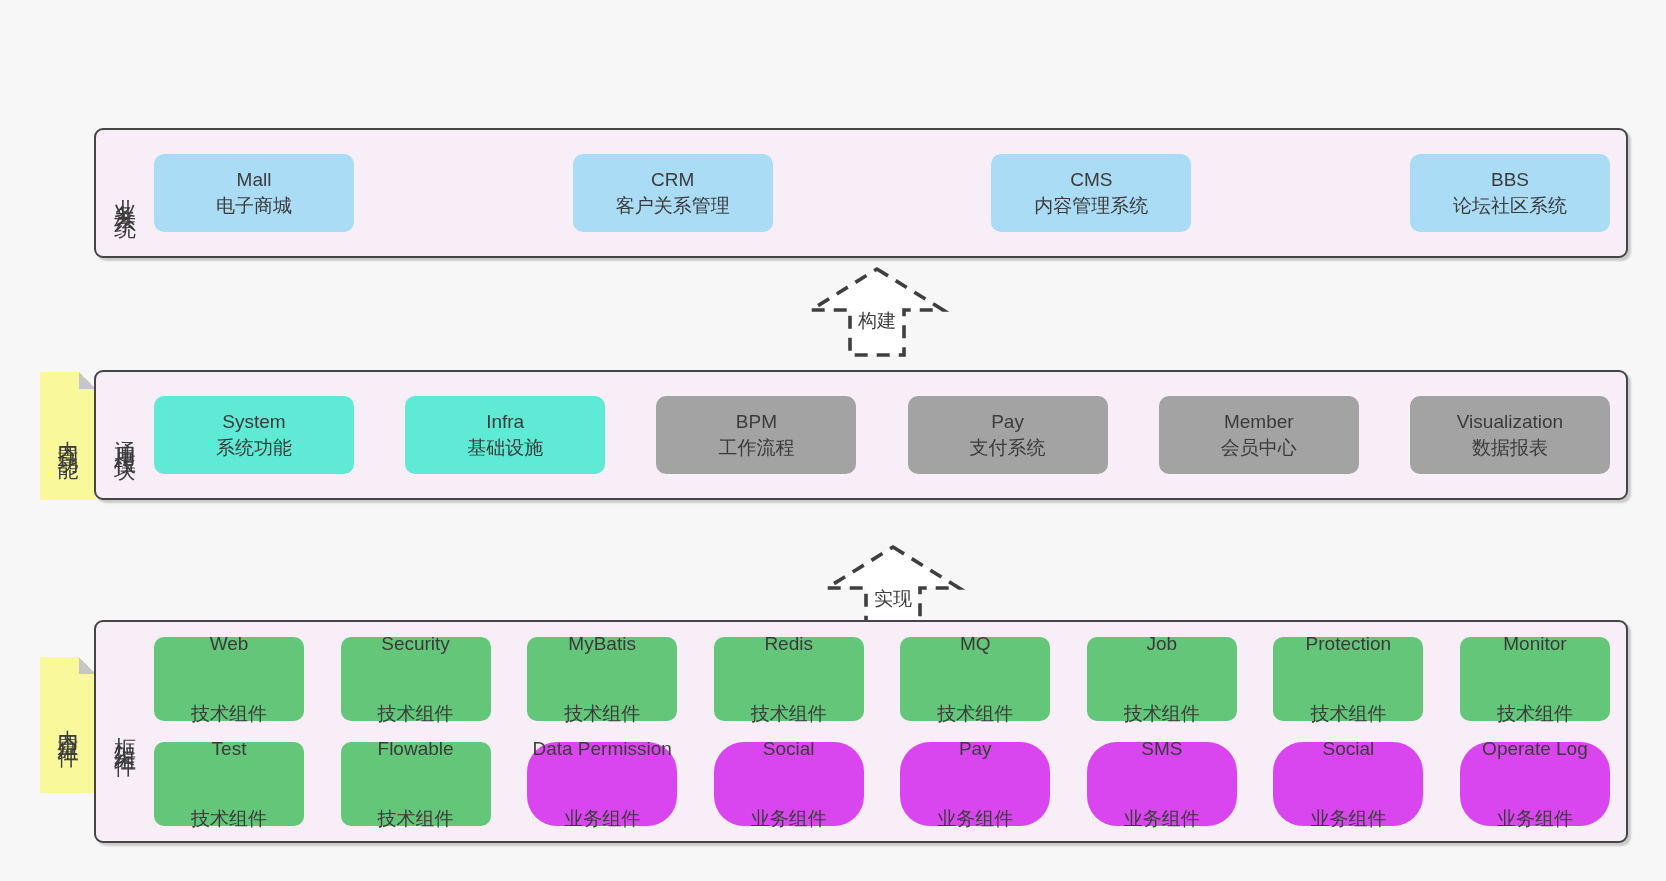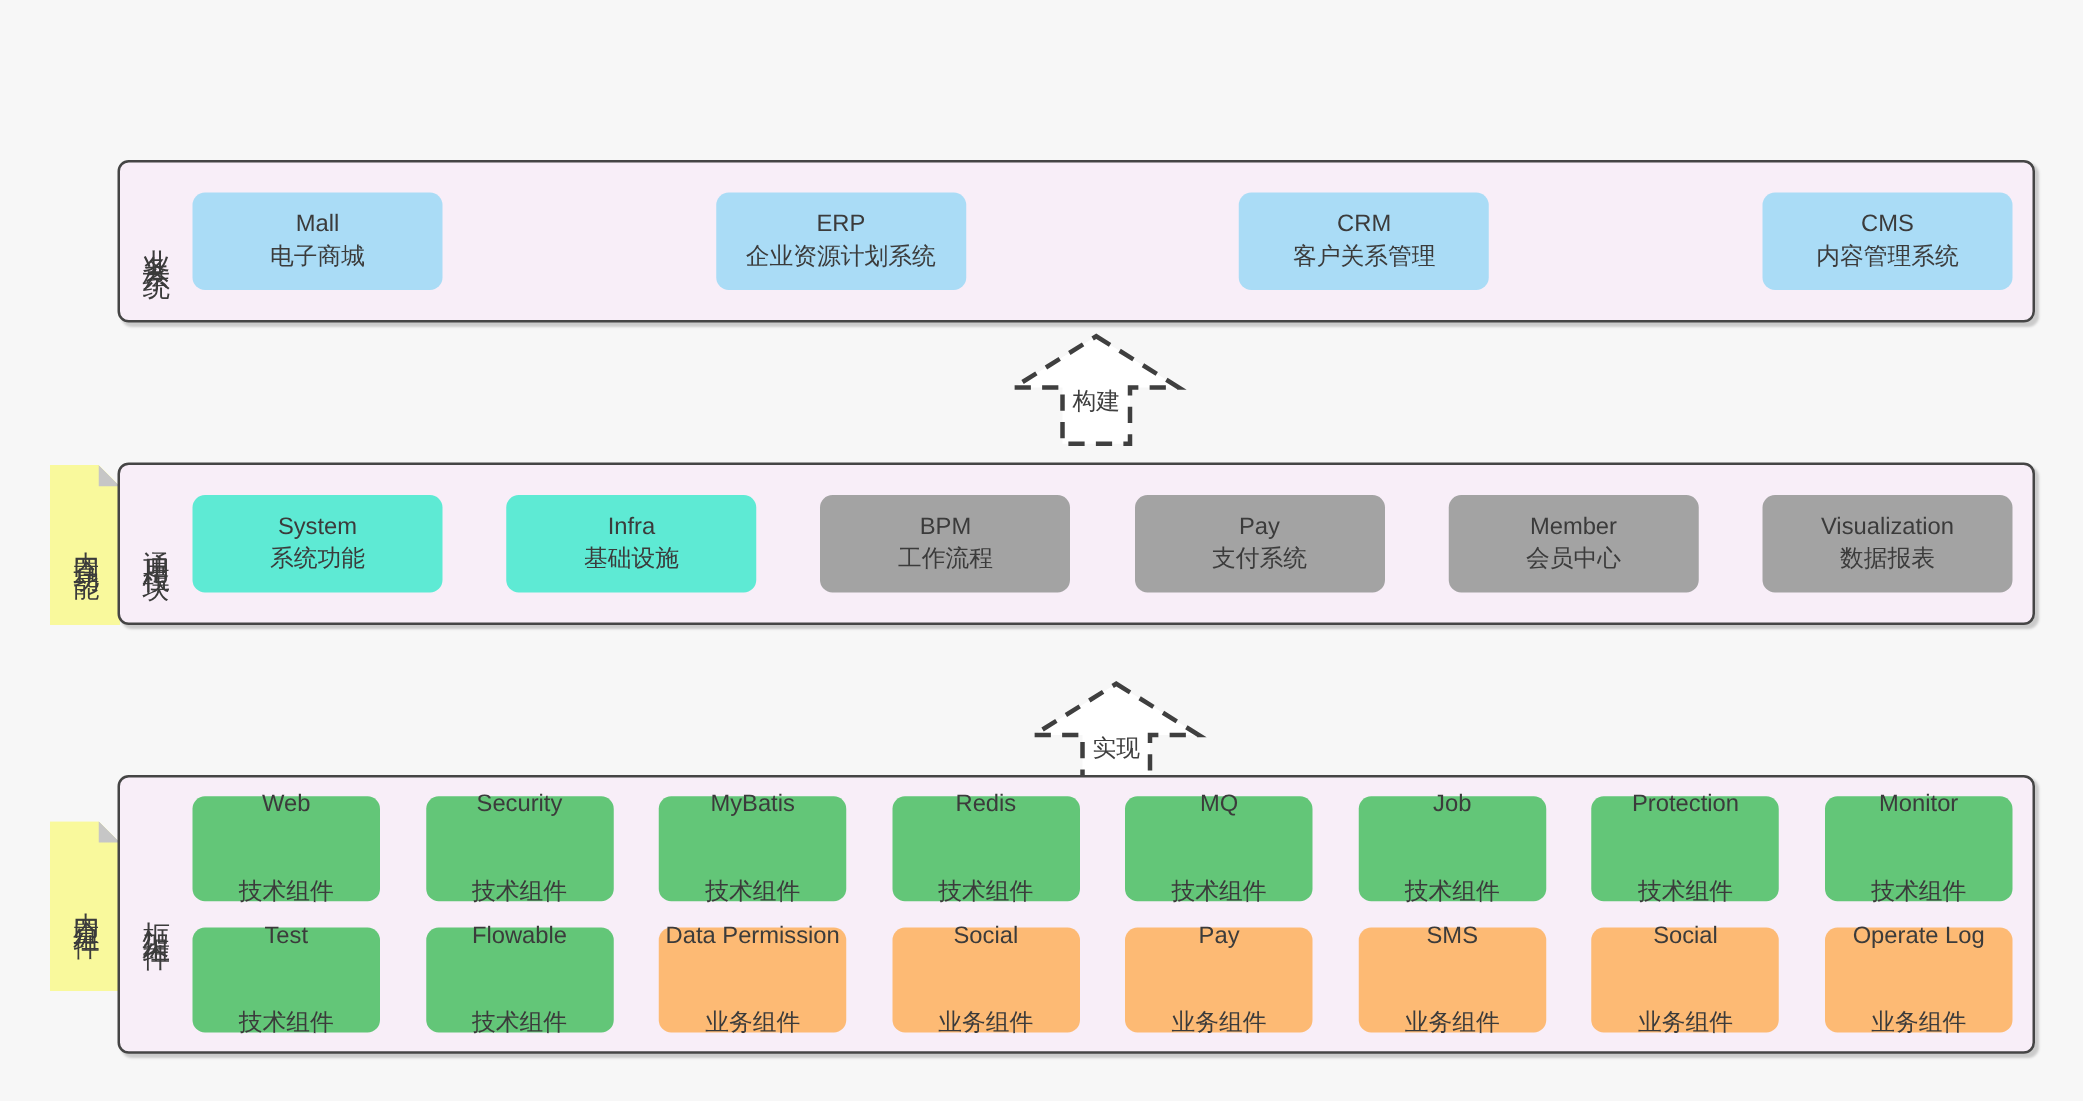--- a/index.html
+++ b/index.html
@@ -66,21 +66,21 @@
     padding: 2px 4px;
     box-sizing: border-box;
   }
   .layer-1 .box, .layer-2 .box { flex: 0 0 200px; height: 78px; }
   .layer-3 .box { flex: 0 0 150px; height: 84px; gap: 44px; }
 
   .blue       { background: #aadcf6; }
   .red        { background: #5eead4; }
   .pink       { background: #a3a3a3; }
   .green      { background: #63c678; }
-  .lightgreen { background: #fdba74; }
+  .lightgreen { background: #d946ef; border-radius: 30px; }
 
   
   .note {
     position: absolute;
     left: 40px;
     width: 56px;
     background: #f9f99c;
     display: flex;
     align-items: center;
     justify-content: center;
@@ -127,30 +127,30 @@
 
 <section class="layer layer-1">
   <div class="layer-label">业务系统</div>
   <div class="rows">
     <div class="row">
       <div class="box blue">
         <div class="box-name">Mall</div>
         <div class="box-desc">电子商城</div>
       </div>
       <div class="box blue">
-        <div class="box-name">ERP</div>
-        <div class="box-desc">企业资源计划系统</div>
-      </div>
-      <div class="box blue">
         <div class="box-name">CRM</div>
         <div class="box-desc">客户关系管理</div>
       </div>
       <div class="box blue">
         <div class="box-name">CMS</div>
         <div class="box-desc">内容管理系统</div>
+      </div>
+      <div class="box blue">
+        <div class="box-name">BBS</div>
+        <div class="box-desc">论坛社区系统</div>
       </div>
     </div>
   </div>
 </section>
 
 <div class="arrow arrow-1">
   <svg viewBox="-80 0 160 92" width="160" height="92">
     <path class="arrow-path" d="M 0 3 L 66 44 L 27 44 L 27 89 L -27 89 L -27 44 L -66 44 Z"></path>
     <rect x="-24" y="41" width="48" height="27" fill="#ffffff"></rect>
     <text class="arrow-label" x="0" y="61">构建</text>

